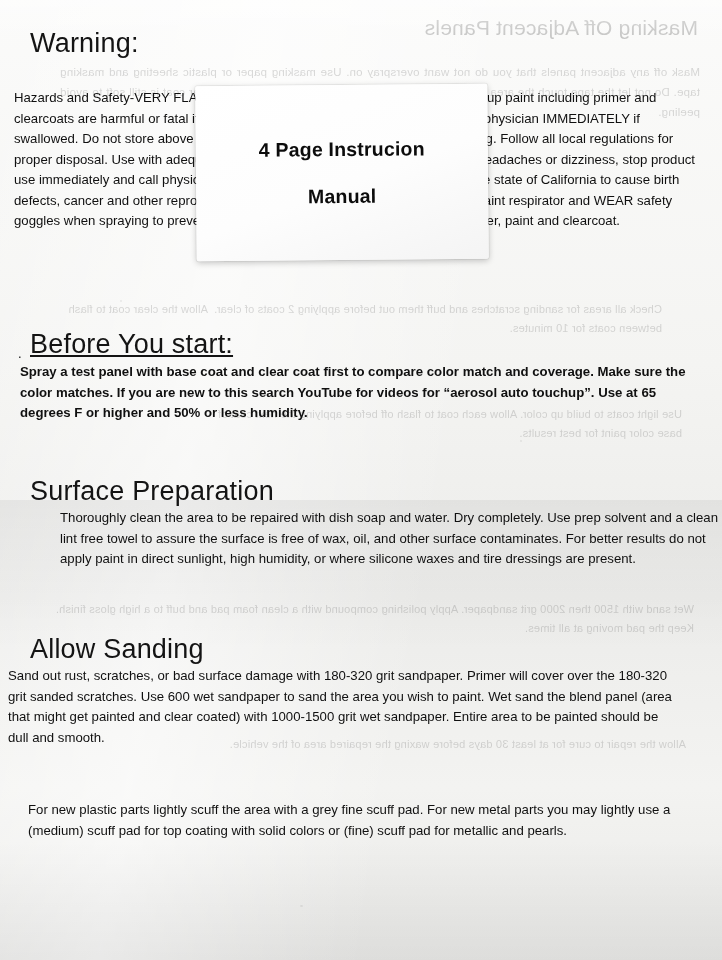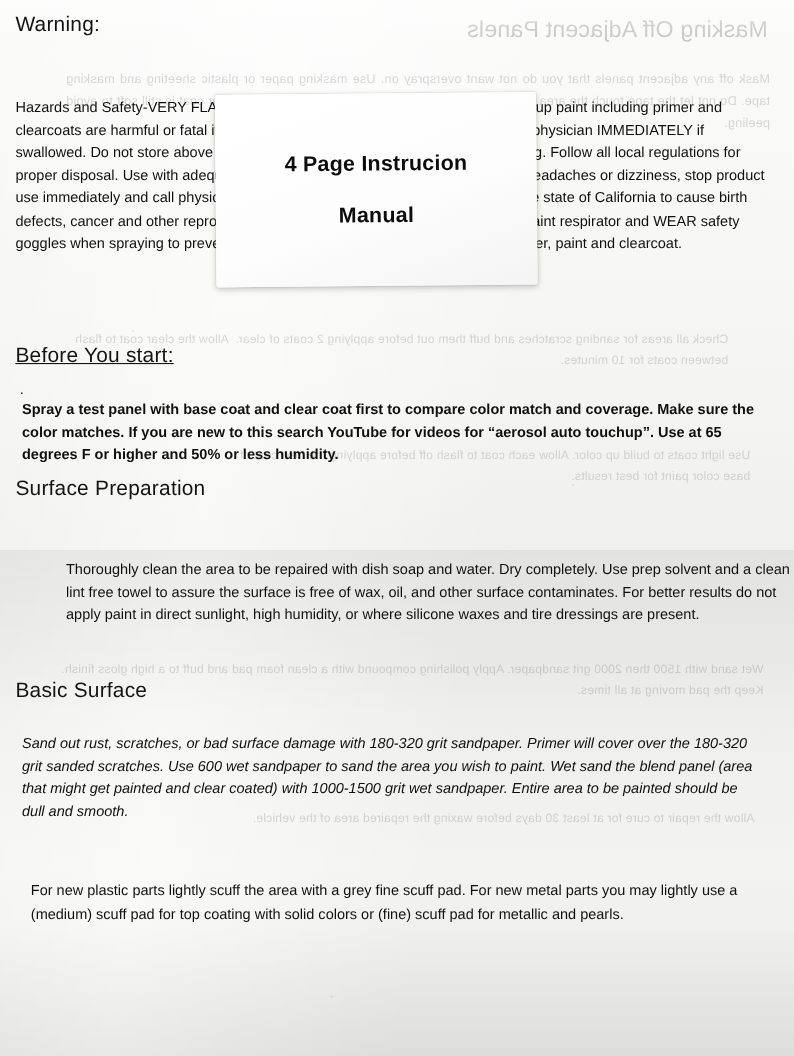--- a/index.html
+++ b/index.html
@@ -93,44 +93,44 @@
   #band-c { top: 0px; height: 40px; background: linear-gradient(180deg, rgba(255,255,255,0.45), rgba(255,255,255,0)); }
 
   
   #content {
     position: absolute;
     left: 0; top: 0;
     width: 722px;
     padding: 0;
   }
   h1.section {
-    margin: 0;
+    margin: 16px;
     font-weight: 400;
-    font-size: 19px;
+    font-size: 27px;
     letter-spacing: .2px;
     color: #141414;
   }
   p.body {
     margin: 0;
     font-size: 13.2px;
     line-height: 20.5px;
     color: #101010;
     text-align: left;
   }
   .blk { position: absolute; }
 
   #warning-head { left: 14px; top: 12px; }
   #warning-text { left: 14px; top: 88px; width: 690px; }
   #before-head  { left: 14px; top: 313px; text-decoration: underline; }
   #before-dot   { left: 18px; top: 348px; font-size: 13px; line-height: 12px; color:#111; }
   #before-text  { left: 20px; top: 362px; width: 670px; font-weight: bold; }
-  #surface-head { left: 14px; top: 434px; }
+  #surface-head { left: 14px; top: 460px; }
   #surface-text { left: 16px; top: 508px; width: 676px; margin-left: 44px; }
   #sanding-head { left: 14px; top: 618px; }
-  #sanding-text { left: 20px; top: 666px; width: 668px; font-style: italic; }
+  #sanding-text { left: 8px; top: 666px; width: 668px; }
   #sanding-text2{ left: 28px; top: 768px; width: 648px; margin-top: 32px; }
 
   
   #sticker {
     position: absolute;
     left: 196px;
     top: 85px;
     width: 292px;
     height: 175px;
     background: linear-gradient(160deg,#ffffff 0%,#fdfdfd 55%,#f4f4f4 100%);
@@ -180,21 +180,21 @@
     <h1 class="section blk" id="warning-head">Warning:</h1>
     <p class="body blk" id="warning-text">Hazards and Safety-VERY FLAMMABLE. Use in a well ventilated area. All touch-up paint including primer and clearcoats are harmful or fatal if swallowed. Keep out of reach of children. Call a physician IMMEDIATELY if swallowed. Do not store above 120F. DO NOT STORE IN CAR and avoid freezing. Follow all local regulations for proper disposal. Use with adequate ventilation. If you experience eye watering, headaches or dizziness, stop product use immediately and call physician. This product contains chemicals known to the state of California to cause birth defects, cancer and other reproductive harm. WEAR a NIOSH approved active paint respirator and WEAR safety goggles when spraying to prevent overspray into the eyes. This includes the primer, paint and clearcoat.</p>
 
     <h1 class="section blk" id="before-head">Before You start:</h1>
     <div class="blk" id="before-dot">.</div>
     <p class="body blk" id="before-text">Spray a test panel with base coat and clear coat first to compare color match and coverage. Make sure the color matches.  If you are new to this search YouTube for videos for “aerosol auto touchup”.  Use at 65 degrees F or higher and 50% or less humidity.</p>
 
     <h1 class="section blk" id="surface-head">Surface Preparation</h1>
     <p class="body blk" id="surface-text">Thoroughly clean the area to be repaired with dish soap and water.  Dry completely. Use prep solvent and a clean lint free towel to assure the surface is free of wax, oil, and other surface contaminates. For better results do not apply paint in direct sunlight, high humidity, or where silicone waxes and tire dressings are present.</p>
 
-    <h1 class="section blk" id="sanding-head">Basic Surface</h1>
+    <h1 class="section blk" id="sanding-head">Allow Sanding</h1>
     <p class="body blk" id="sanding-text">Sand out rust, scratches, or bad surface damage with 180-320 grit sandpaper. Primer will cover over the 180-320 grit sanded scratches. Use 600 wet sandpaper to sand the area you wish to paint. Wet sand the blend panel (area that might get painted and clear coated) with 1000-1500 grit wet sandpaper. Entire area to be painted should be dull and smooth.</p>
     <p class="body blk" id="sanding-text2">For new plastic parts lightly scuff the area with a grey fine scuff pad. For new metal parts you may lightly use a (medium) scuff pad for top coating with solid colors or (fine) scuff pad for metallic and pearls.</p>
 
   </div>
 
   <div id="sticker">
     <div id="sticker-inner">
       <span>4 Page Instrucion</span>
       <span id="sticker-line2">Manual</span>
     </div>

